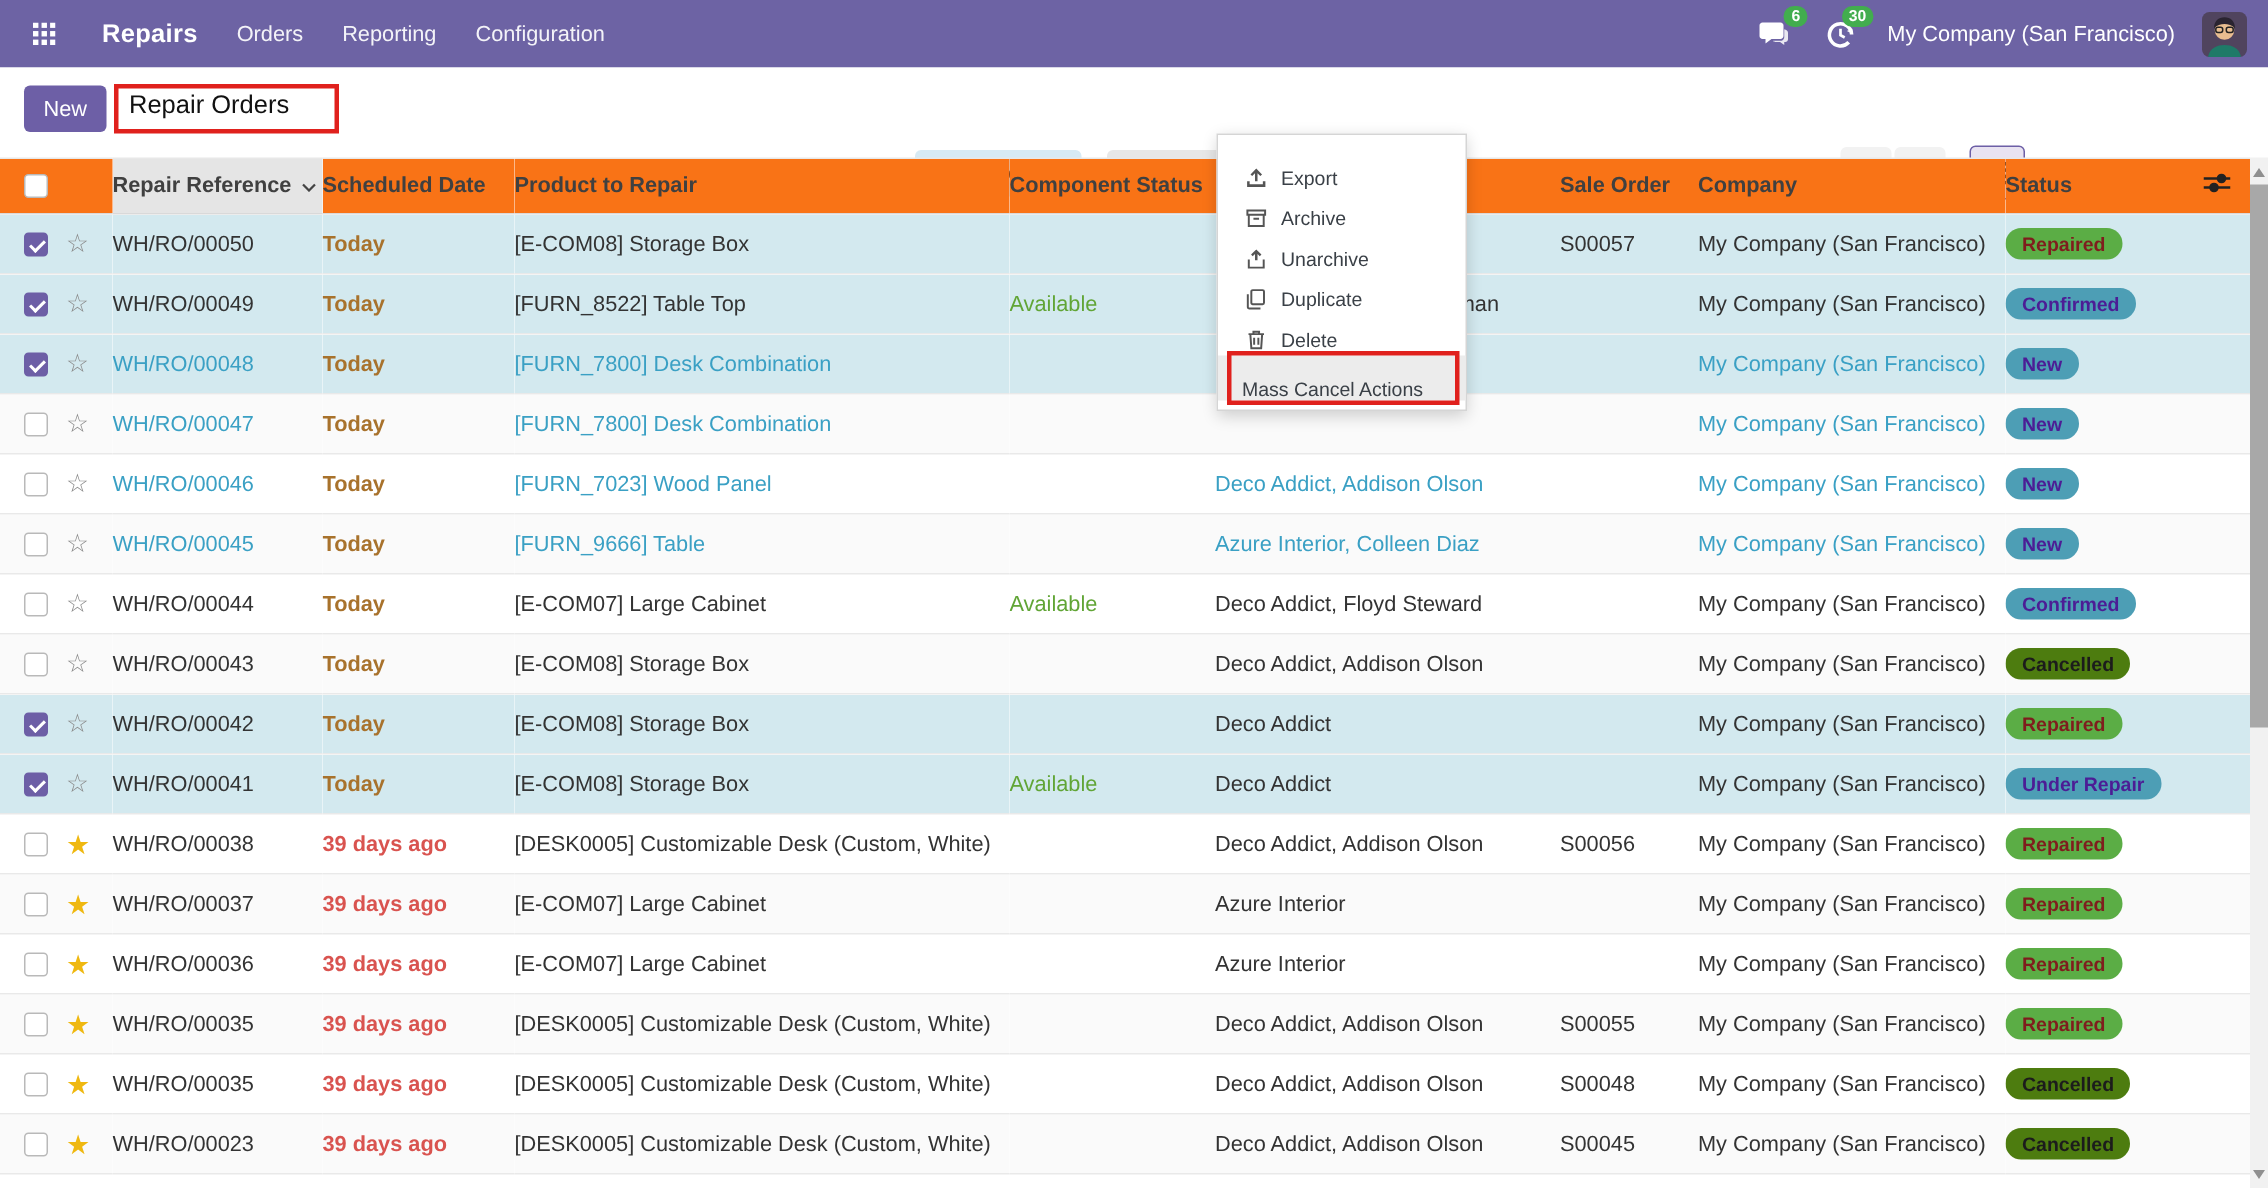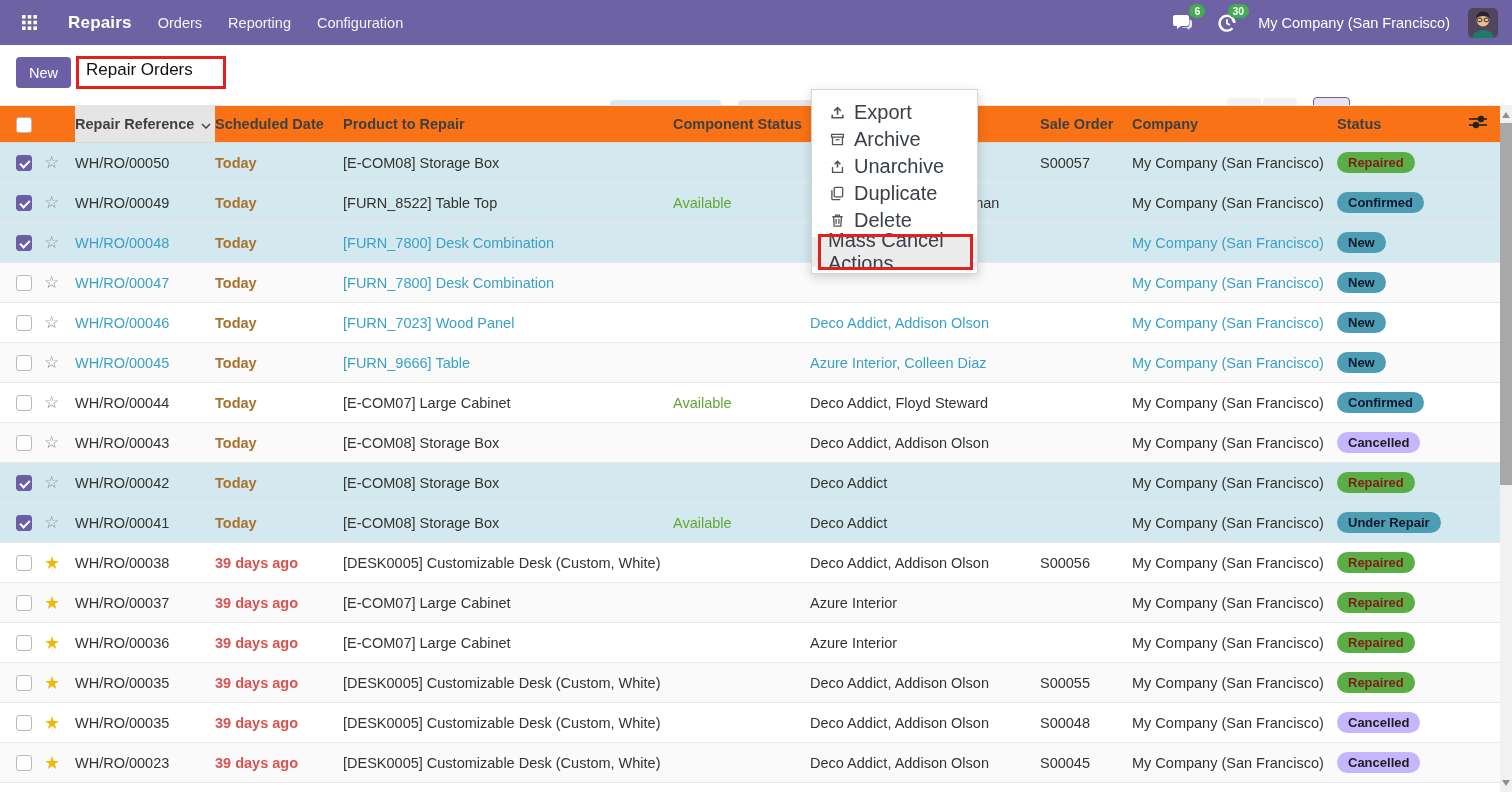--- a/index.html
+++ b/index.html
@@ -71,30 +71,30 @@
                        border:solid #fff; border-width:0 2px 2px 0; transform:rotate(45deg); }
   .star { font-size:17px; color:#8a8a8a; cursor:pointer; }
   .star.on { color:#efb810; font-size:18px; }
   .today { color:#a8722c; font-weight:700;text-align:right; }
   .late  { color:#d9534f; font-weight:700; }
   .avail { color:#61a536; }
   .peek  { margin-left:145px; }
   tr.tealrow .t { color:#3aa0c4; }
   .badge { display:inline-block; padding:3px 11px; border-radius:12px; font-size:13px; font-weight:700; line-height:15px; }
   .badge.green { background:#5bad45; color:#7f1d1d;text-align:center; }
-  .badge.teal  { background:#4d9eb5; color:#0f172a; }
-  .badge.grey  { background:#c4b5fd; color:#1c1c1c; font-weight:600; }
+  .badge.teal  { background:#4d9eb5; color:#4c1d95; }
+  .badge.grey  { background:#4d7c0f; color:#1c1c1c; font-weight:600; }
   .th-sort-ic { margin-left:7px; }
   .optional-toggle { position:absolute; top:114px; right:25px; cursor:pointer; }
 
   
   .dropdown { position:absolute; left:811px; top:89px; width:167px; background:#fff;
               border:1px solid #d5d5d5; box-shadow:0 3px 10px rgba(0,0,0,.18); padding:9px 0 6px 0; z-index:20; }
-  .dd-item { height:27px; display:flex; align-items:center; padding-left:17px; gap:9px;
-             font-size:20px; color:#3a4047; cursor:pointer; }
+  .dd-item { height:27px; display:flex; align-items:flex-end; padding-left:17px; gap:9px;
+             font-size:13px; color:#3a4047; cursor:pointer; }
   .dd-icon { width:16px; display:flex; justify-content:center; }
   .dd-item.mass { height:30px; background:#ececec; margin-top:3px; padding-left:16px; position:relative; }
   .mass-annot { position:absolute; left:6px; right:4px; top:-3px; bottom:-3px;
                 border:3px solid #e0211d; pointer-events:none; }
 
   
   .scrollbar { position:absolute; top:105px; right:0; width:12px; height:687px; background:#f1f1f1; }
   .sb-up, .sb-down { position:absolute; left:2px; width:0; height:0; border-left:4px solid transparent;
                      border-right:4px solid transparent; }
   .sb-up   { top:7px;  border-bottom:6px solid #8f8f8f; }

